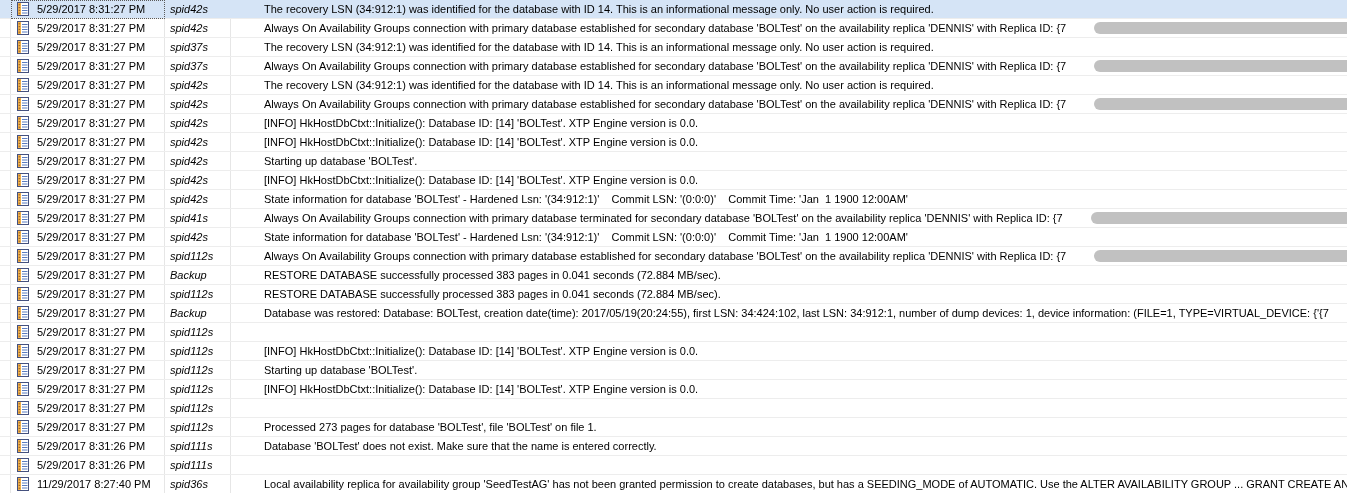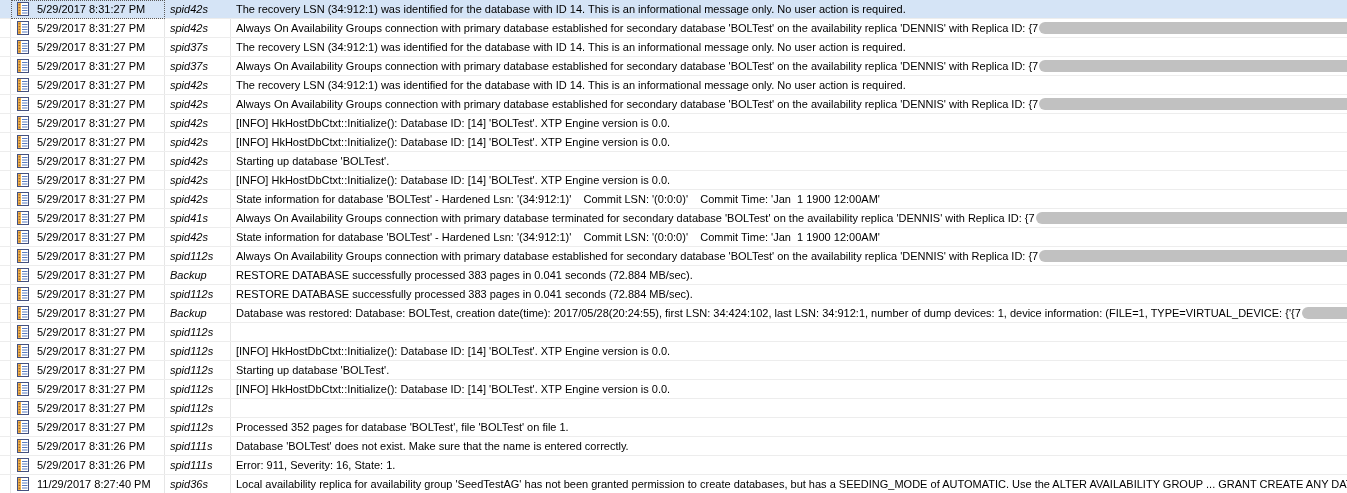--- a/index.html
+++ b/index.html
@@ -16,21 +16,21 @@
     display:flex;align-items:center;height:19px;box-sizing:border-box;
     border-bottom:1px solid #ededed;background:transparent;
   }
   .row.selected{background:#d5e4f6;}
   .cell{height:100%;display:flex;align-items:center;box-sizing:border-box;overflow:hidden;}
   .c-gutter{width:11px;flex:0 0 auto;}
   .c-icon{width:23px;flex:0 0 auto;justify-content:center;}
   .c-time{width:131px;flex:0 0 auto;padding-left:3px;white-space:nowrap;}
   .c-source{width:66px;flex:0 0 auto;padding-left:5px;white-space:nowrap;font-style:italic;}
   .c-msg{flex:1 1 auto;padding-left:5px;white-space:pre;overflow:hidden;}
-  .c-msg span{white-space:pre;flex:0 0 auto;}
+  .c-msg span{white-space:pre;flex:0 0 auto;margin-left:28px;}
   .redact{
     display:inline-block;height:12px;border-radius:6px;background:#c1c1c1;
     flex:0 0 auto;margin:0 1px;align-self:center;
   }
   .focus-rect{
     position:absolute;left:11px;top:0;width:154px;height:19px;
     border:1px dotted #5a5a5a;box-sizing:border-box;z-index:3;pointer-events:none;
   }
 </style>
 </head>
@@ -388,21 +388,21 @@
         <rect x="1.6" y="7.8" width="1.6" height="1.2" fill="#a86a1e"></rect>
         <rect x="1.6" y="10.6" width="1.6" height="1.2" fill="#a86a1e"></rect>
         <line x1="5" y1="3.5" x2="10.5" y2="3.5" stroke="#5b7cc0" stroke-width="1"></line>
         <line x1="5" y1="6" x2="10.5" y2="6" stroke="#5b7cc0" stroke-width="1"></line>
         <line x1="5" y1="8.5" x2="10.5" y2="8.5" stroke="#5b7cc0" stroke-width="1"></line>
         <line x1="5" y1="11" x2="10.5" y2="11" stroke="#5b7cc0" stroke-width="1"></line>
       </svg>
     </div>
     <div class="cell c-time">5/29/2017 8:31:27 PM</div>
     <div class="cell c-source">Backup</div>
-    <div class="cell c-msg"><span>Database was restored: Database: BOLTest, creation date(time): 2017/05/28(20:24:55), first LSN: 34:424:102, last LSN: 34:912:1, number of dump devices: 1, device information: (FILE=1, TYPE=VIRTUAL_DEVICE: {'{7</span><span class="redact" style="width: 120px;"></span></div>
+    <div class="cell c-msg"><span>Database was restored: Database: BOLTest, creation date(time): 2017/05/19(20:24:55), first LSN: 34:424:102, last LSN: 34:912:1, number of dump devices: 1, device information: (FILE=1, TYPE=VIRTUAL_DEVICE: {'{7</span><span class="redact" style="width: 120px;"></span></div>
   </div>
 
   <div class="row">
     <div class="cell c-gutter"></div>
     <div class="cell c-icon">
       <svg width="12" height="14" viewBox="0 0 12 14">
         <rect x="0.5" y="0.5" width="11" height="13" fill="#ffffff" stroke="#45517e"></rect>
         <rect x="1" y="1" width="3" height="12" fill="#f2b24e"></rect>
         <rect x="1.6" y="2.2" width="1.6" height="1.2" fill="#a86a1e"></rect>
         <rect x="1.6" y="5.0" width="1.6" height="1.2" fill="#a86a1e"></rect>
@@ -512,21 +512,21 @@
         <rect x="1.6" y="7.8" width="1.6" height="1.2" fill="#a86a1e"></rect>
         <rect x="1.6" y="10.6" width="1.6" height="1.2" fill="#a86a1e"></rect>
         <line x1="5" y1="3.5" x2="10.5" y2="3.5" stroke="#5b7cc0" stroke-width="1"></line>
         <line x1="5" y1="6" x2="10.5" y2="6" stroke="#5b7cc0" stroke-width="1"></line>
         <line x1="5" y1="8.5" x2="10.5" y2="8.5" stroke="#5b7cc0" stroke-width="1"></line>
         <line x1="5" y1="11" x2="10.5" y2="11" stroke="#5b7cc0" stroke-width="1"></line>
       </svg>
     </div>
     <div class="cell c-time">5/29/2017 8:31:27 PM</div>
     <div class="cell c-source">spid112s</div>
-    <div class="cell c-msg"><span>Processed 352 pages for database 'BOLTest', file 'BOLTest' on file 1.</span></div>
+    <div class="cell c-msg"><span>Processed 273 pages for database 'BOLTest', file 'BOLTest' on file 1.</span></div>
   </div>
 
   <div class="row">
     <div class="cell c-gutter"></div>
     <div class="cell c-icon">
       <svg width="12" height="14" viewBox="0 0 12 14">
         <rect x="0.5" y="0.5" width="11" height="13" fill="#ffffff" stroke="#45517e"></rect>
         <rect x="1" y="1" width="3" height="12" fill="#f2b24e"></rect>
         <rect x="1.6" y="2.2" width="1.6" height="1.2" fill="#a86a1e"></rect>
         <rect x="1.6" y="5.0" width="1.6" height="1.2" fill="#a86a1e"></rect>
@@ -554,21 +554,20 @@
         <rect x="1.6" y="7.8" width="1.6" height="1.2" fill="#a86a1e"></rect>
         <rect x="1.6" y="10.6" width="1.6" height="1.2" fill="#a86a1e"></rect>
         <line x1="5" y1="3.5" x2="10.5" y2="3.5" stroke="#5b7cc0" stroke-width="1"></line>
         <line x1="5" y1="6" x2="10.5" y2="6" stroke="#5b7cc0" stroke-width="1"></line>
         <line x1="5" y1="8.5" x2="10.5" y2="8.5" stroke="#5b7cc0" stroke-width="1"></line>
         <line x1="5" y1="11" x2="10.5" y2="11" stroke="#5b7cc0" stroke-width="1"></line>
       </svg>
     </div>
     <div class="cell c-time">5/29/2017 8:31:26 PM</div>
     <div class="cell c-source">spid111s</div>
-    <div class="cell c-msg"><span>Error: 911, Severity: 16, State: 1.</span></div>
   </div>
 
   <div class="row">
     <div class="cell c-gutter"></div>
     <div class="cell c-icon">
       <svg width="12" height="14" viewBox="0 0 12 14">
         <rect x="0.5" y="0.5" width="11" height="13" fill="#ffffff" stroke="#45517e"></rect>
         <rect x="1" y="1" width="3" height="12" fill="#f2b24e"></rect>
         <rect x="1.6" y="2.2" width="1.6" height="1.2" fill="#a86a1e"></rect>
         <rect x="1.6" y="5.0" width="1.6" height="1.2" fill="#a86a1e"></rect>

